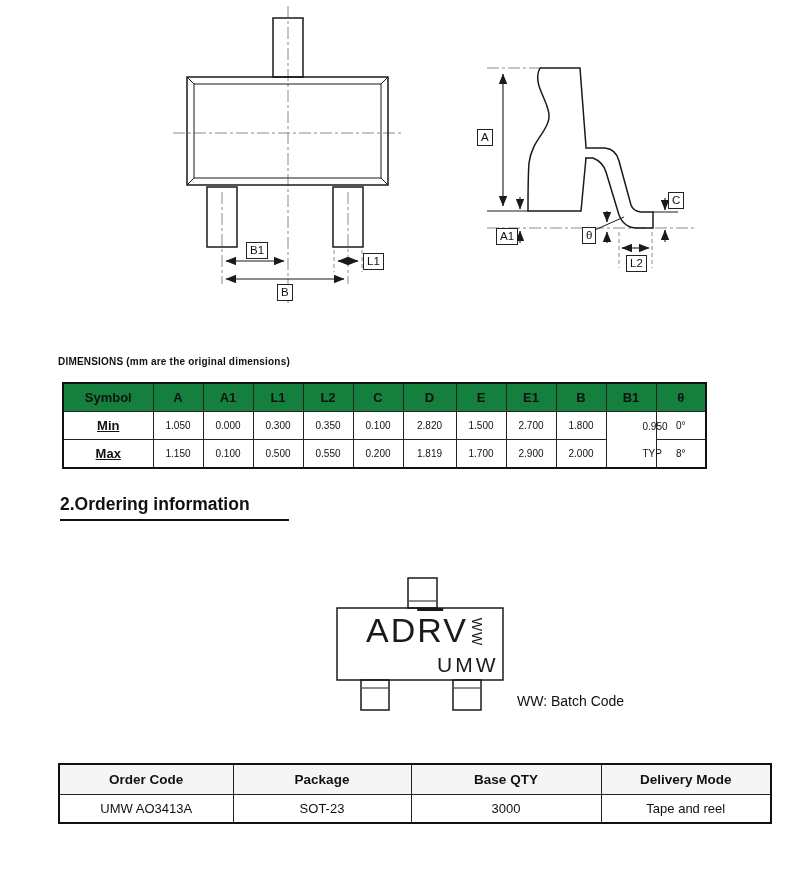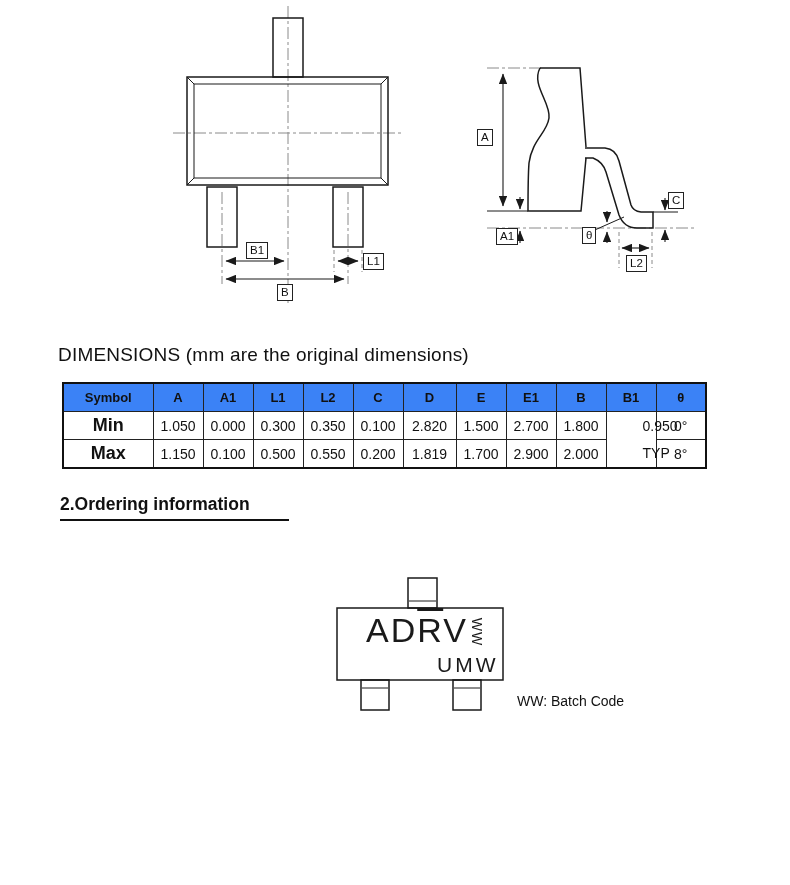--- a/index.html
+++ b/index.html
@@ -14,32 +14,32 @@
   .dsh  { stroke:#8a8a8a; fill:none; stroke-width:1; stroke-dasharray:4 3; }
   .dim  { stroke:#1a1a1a; fill:none; stroke-width:1.1; }
 
   .dim-label {
     position:absolute; border:1px solid #222; background:#fff;
     font-size:11.5px; line-height:13px; padding:1px 3px; color:#111;
     white-space:nowrap;
   }
 
   .dims-heading {
-    position:absolute; left:58px; top:344px;
-    font-size:19px; font-weight:normal; letter-spacing:0.2px;
+    position:absolute; left:58px; top:356px;
+    font-size:10px; font-weight:bold; letter-spacing:0.2px;
   }
   table.dims {
     position:absolute; left:62px; top:382px; width:643px;
     border-collapse:collapse; table-layout:fixed; text-align:center;
     border:2px solid #111;
   }
   table.dims th, table.dims td { border:1px solid #222; padding:0; height:27px; }
-  table.dims th { font-size:13px; font-weight:bold; background:#3b82f6; }
-  table.dims td { font-size:14px; background:#fff; }
-  table.dims td.rowlabel { font-size:18px; font-weight:bold; }
+  table.dims th { font-size:13px; font-weight:bold; background:#15803d; }
+  table.dims td { font-size:10px; background:#fff; }
+  table.dims td.rowlabel { font-size:13px; font-weight:bold;text-decoration:underline; }
   td.merged div { height:27px; line-height:27px;padding-left:36px; }
 
   .ordering-heading {
     position:absolute; left:60px; top:494px;
     font-size:17.5px; font-weight:bold;
   }
   .heading-underline {
     position:absolute; left:60px; top:519px; width:229px; height:2px; background:#111;
   }
 
@@ -205,14 +205,36 @@
     </table>
 
   <div class="ordering-heading">2.Ordering information</div>
   <div class="heading-underline"></div>
 
   <div class="mark-top"><span>AD</span><span class="overbar">R</span><span>V</span></div>
   <div class="mark-ww">WW</div>
   <div class="mark-umw">UMW</div>
   <div class="mark-note">WW: Batch Code</div>
 
+  <table class="ordering">
+    <colgroup>
+      <col style="width:174px">
+        <col style="width:178px">
+        <col style="width:190px">
+        <col style="width:170px">
+    </colgroup>
+    <tbody>
+        <tr>
+      <th>Order Code</th>
+      <th>Package</th>
+      <th>Base QTY</th>
+      <th>Delivery Mode</th>
+    </tr>
+    <tr>
+      <td>UMW AO3413A</td>
+      <td>SOT-23</td>
+      <td>3000</td>
+      <td>Tape and reel</td>
+    </tr>
+  </tbody>
+    </table>
 
 </div>
 
 </body></html>

